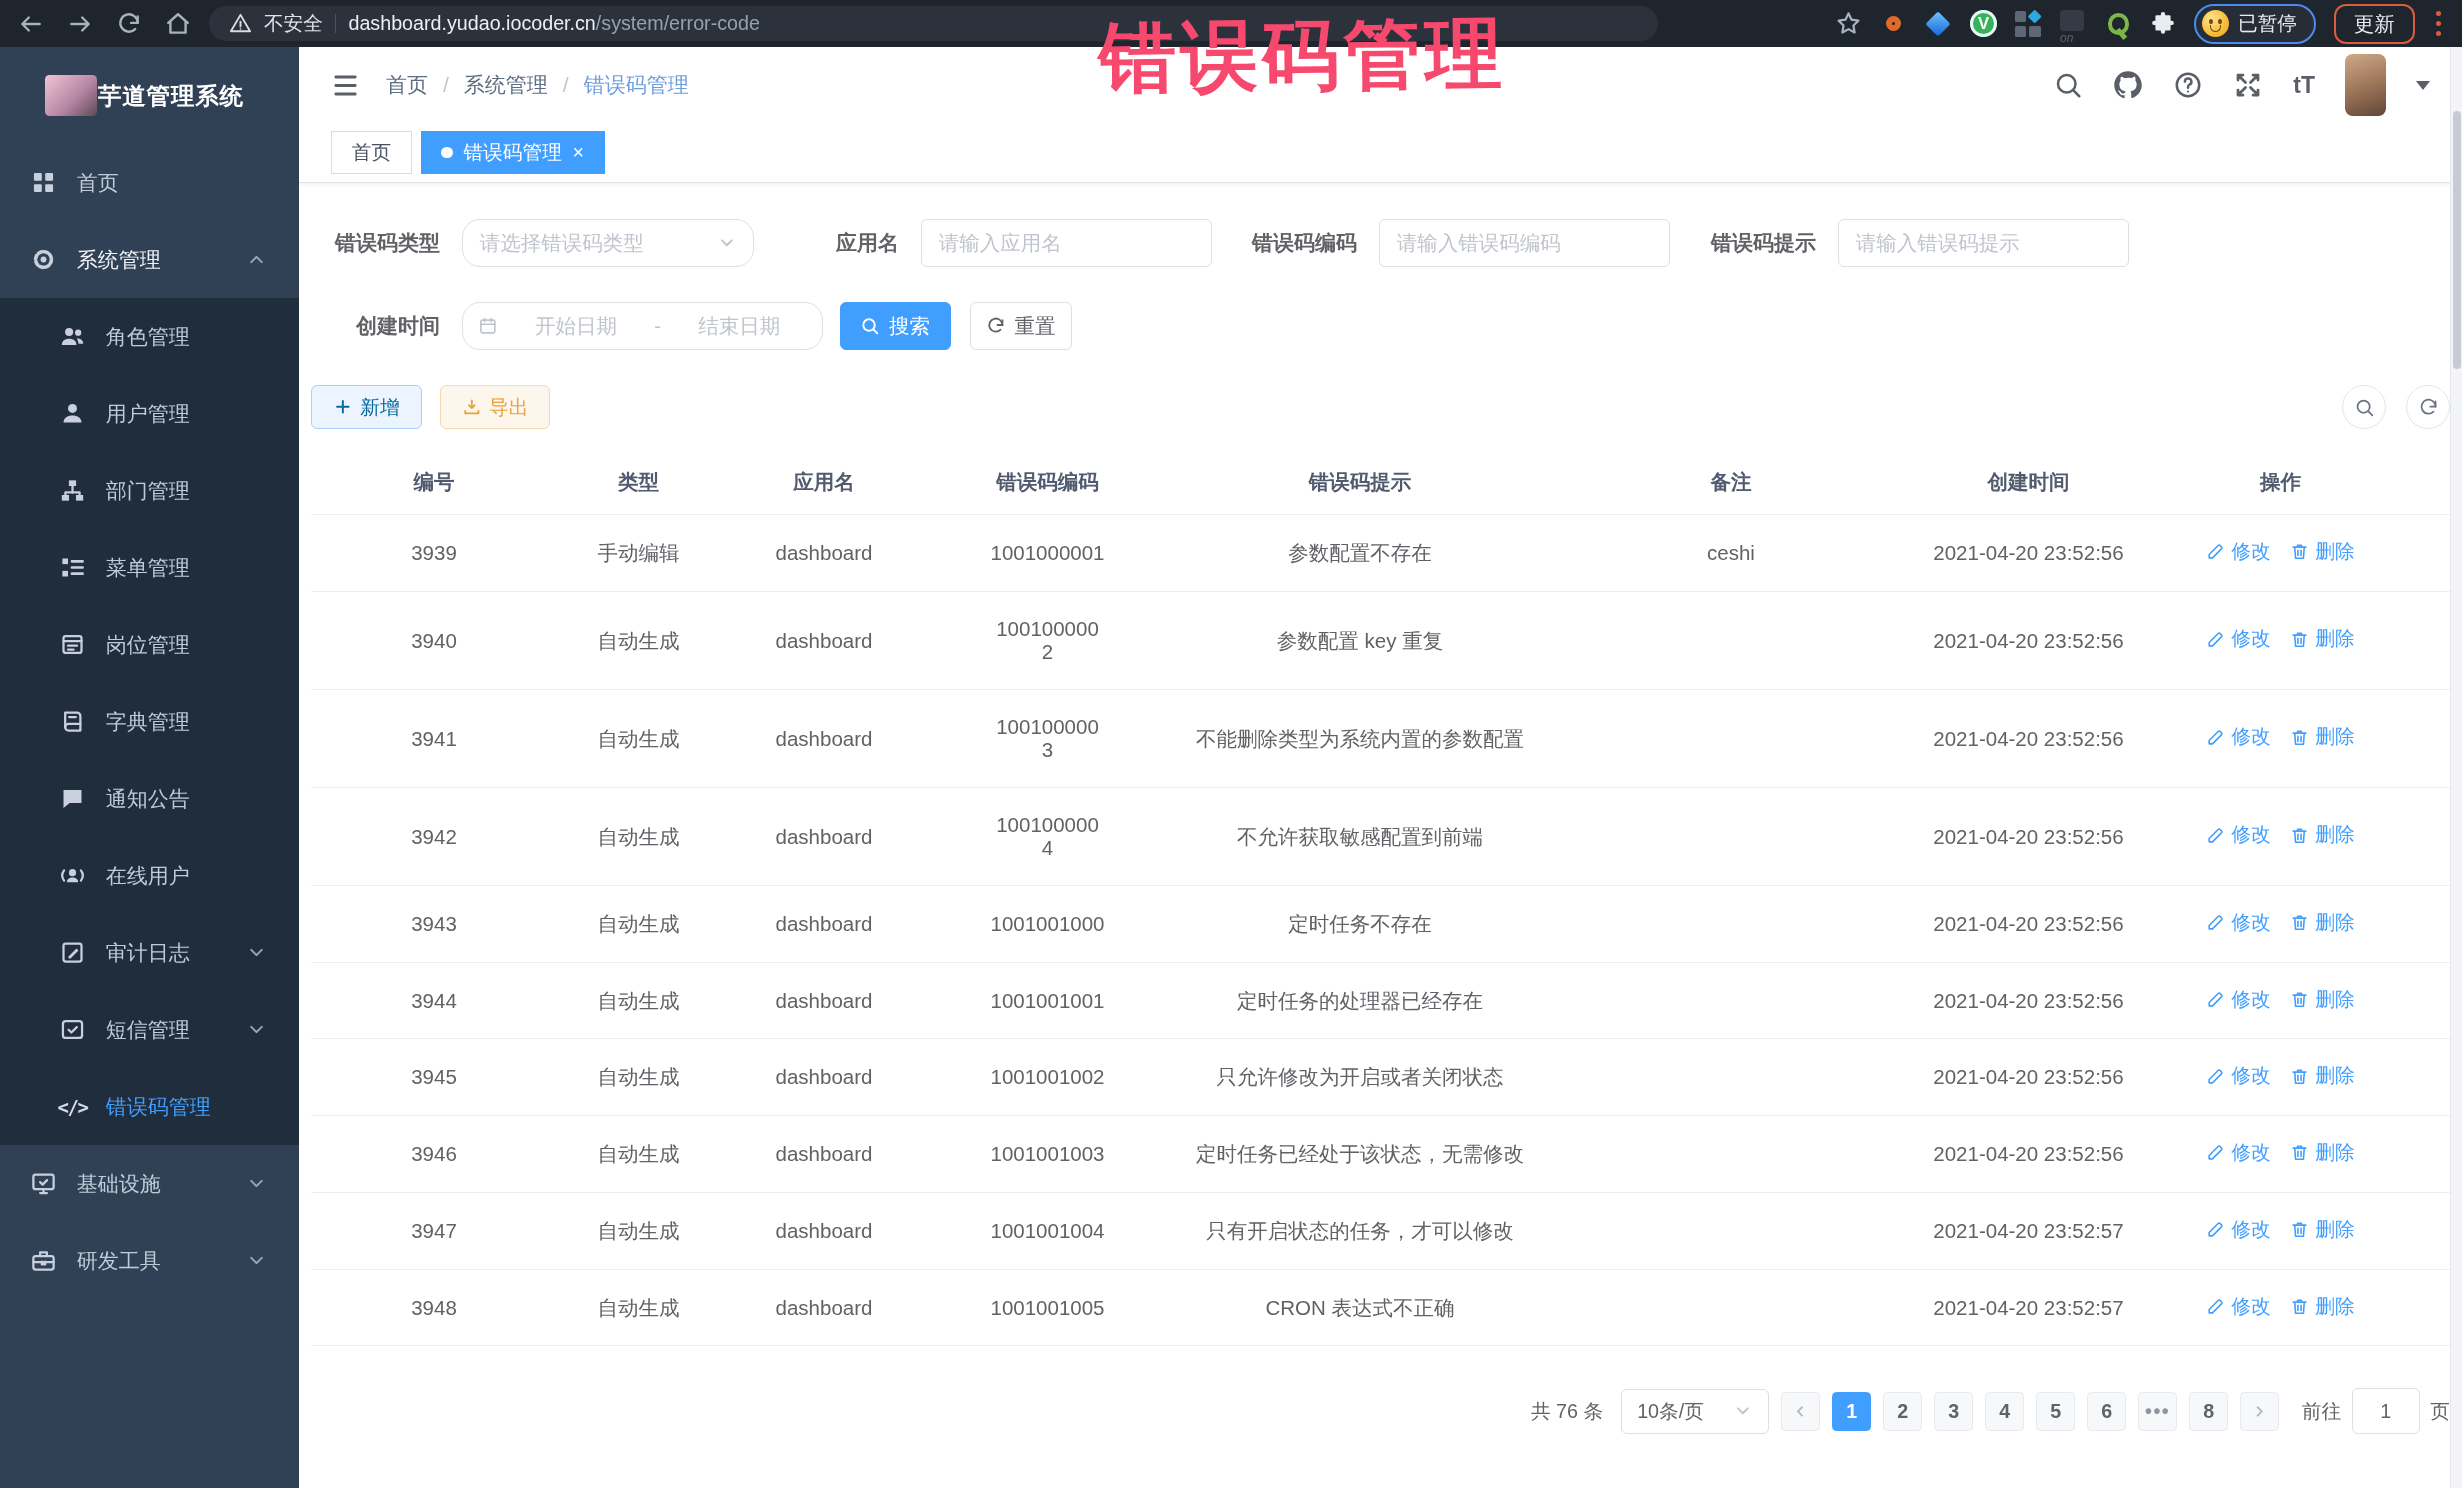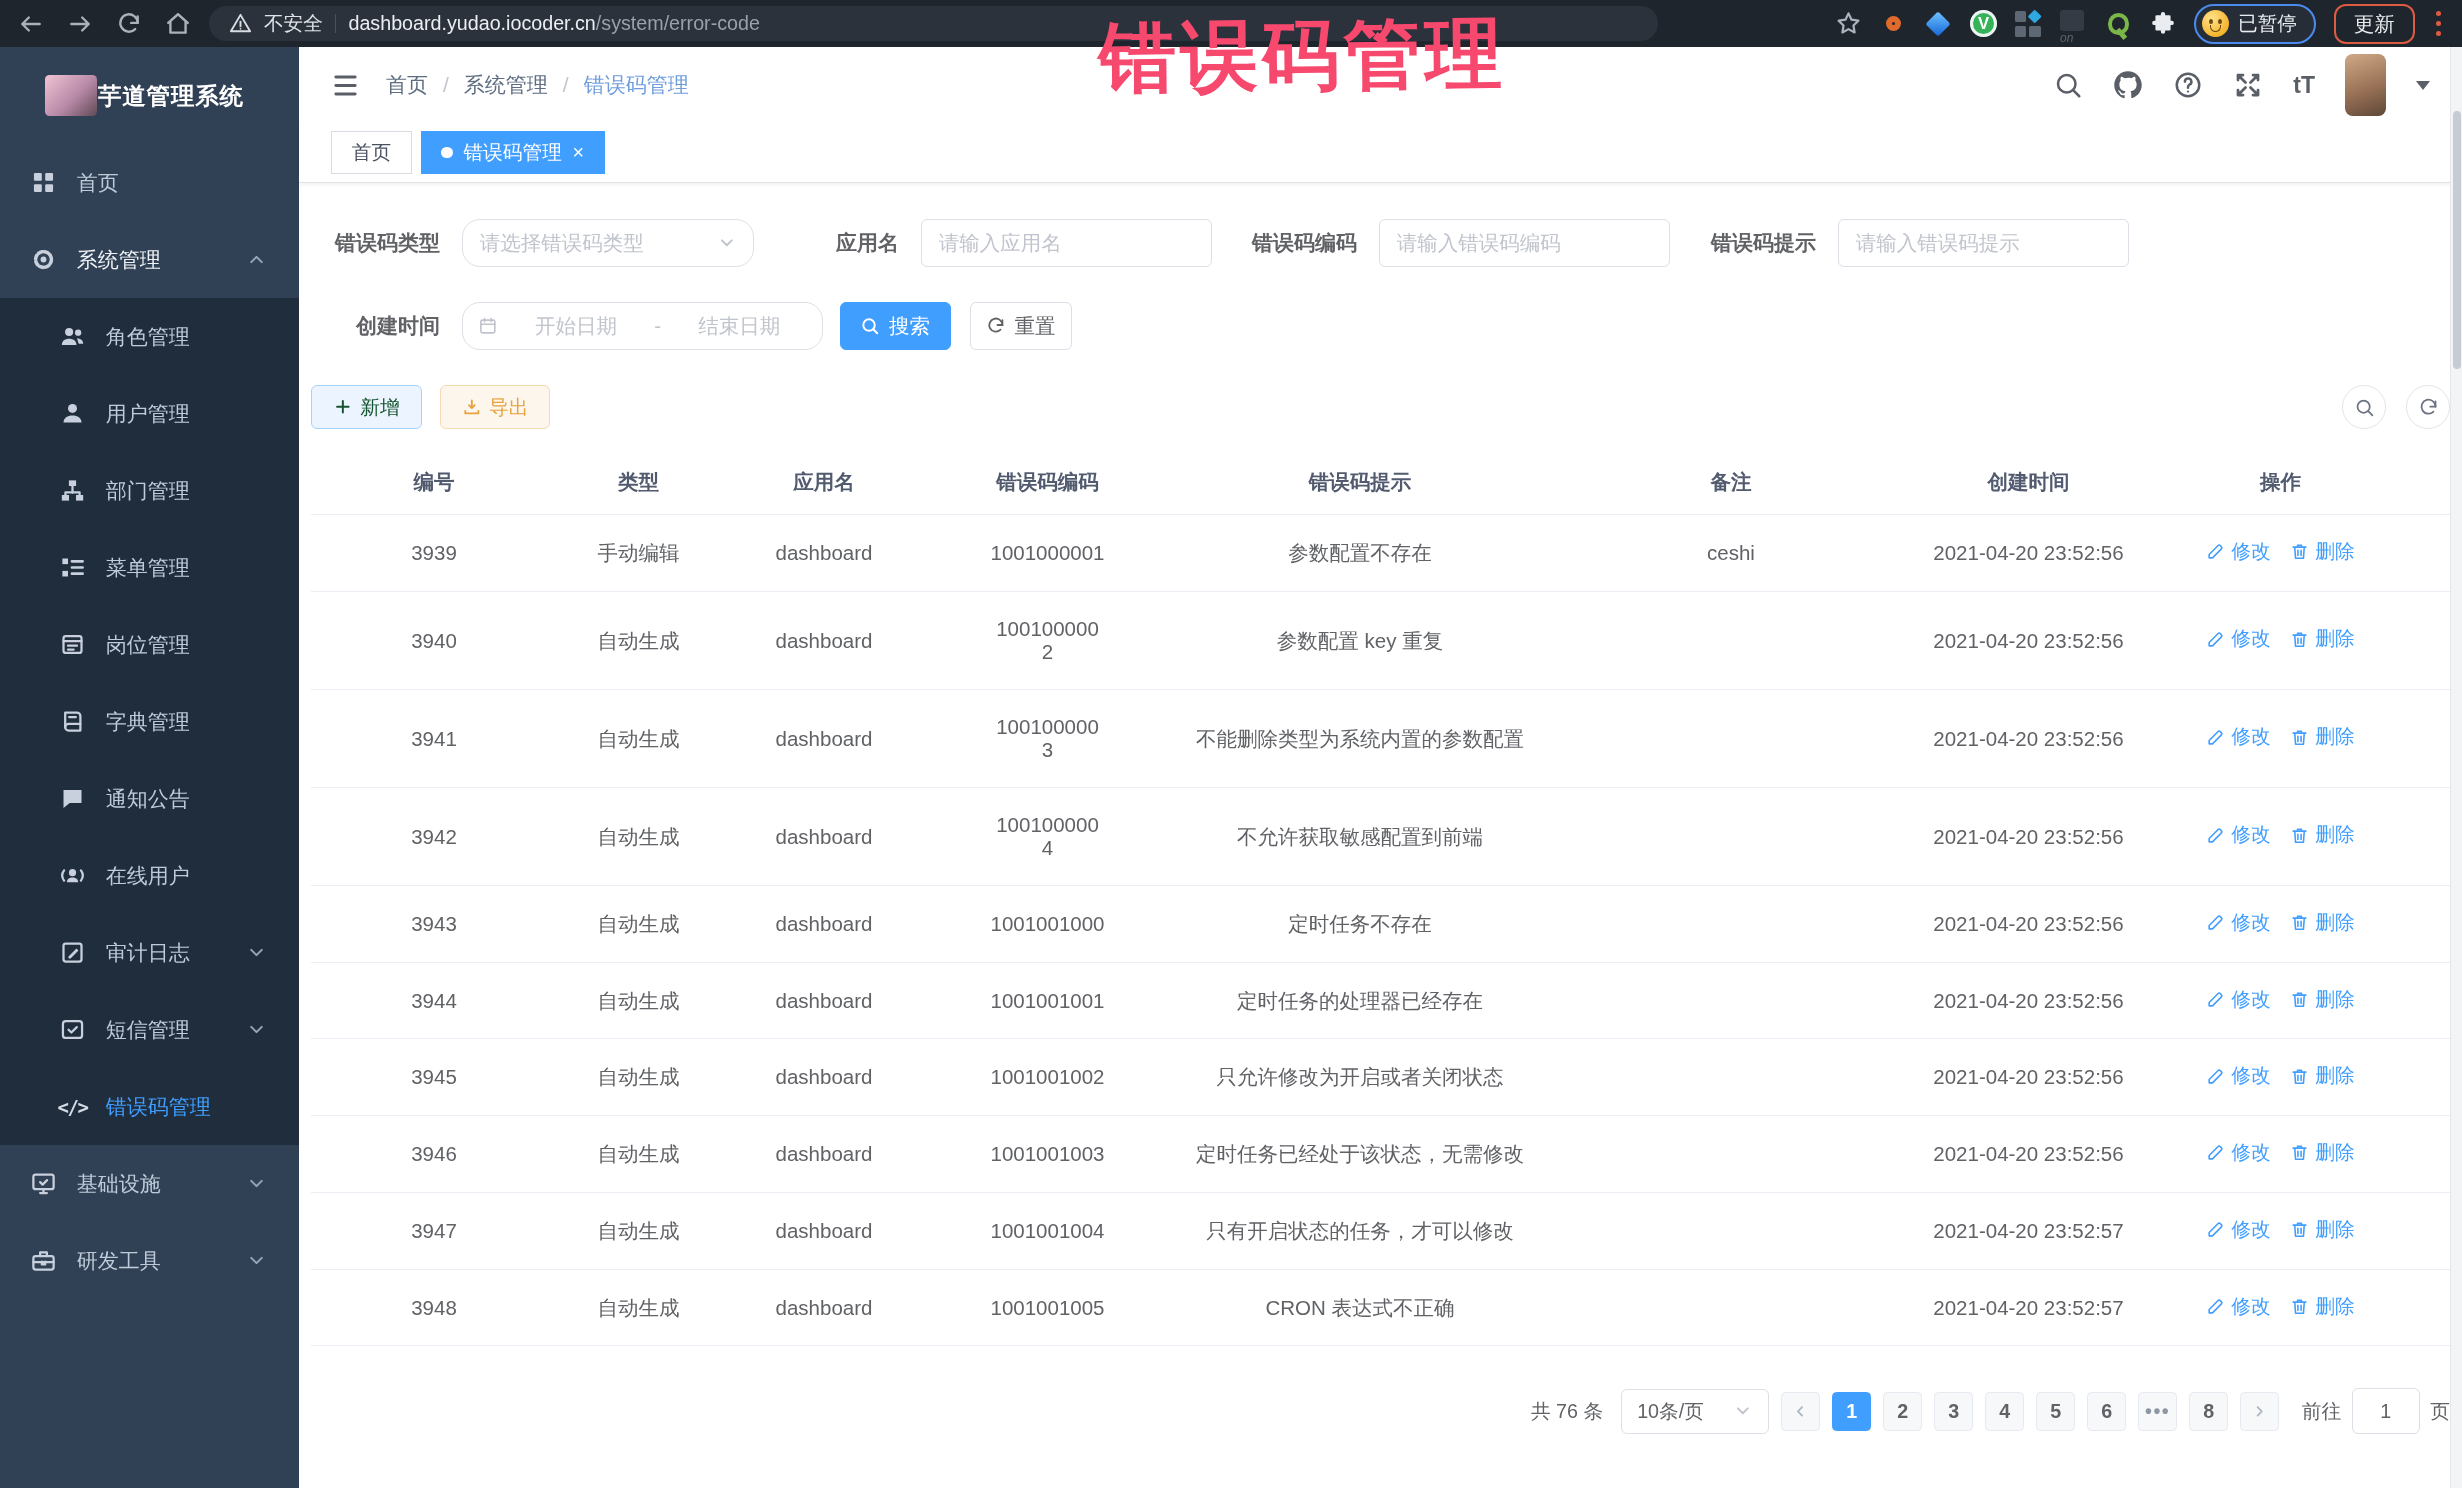--- a/index.html
+++ b/index.html
@@ -87,21 +87,21 @@
   .f-input::placeholder{color:#c0c4cc}
   .chev{width:19.7px;height:19.7px;color:#c0c4cc}
   .date-range{width:361px;padding:0 15px;justify-content:flex-start;gap:10.6px;color:#c0c4cc}
   .date-range .ph{flex:1;text-align:center}
   .btn{height:48px;border-radius:6px;display:inline-flex;align-items:center;justify-content:center;gap:9px;font-size:20.5px;cursor:pointer;box-sizing:border-box}
   .btn-search{width:111px;background:#409eff;color:#fff;border:0.8px solid #409eff;margin-left:16.7px}
   .btn-reset{width:102px;background:#fff;color:#606266;border:0.8px solid #dcdfe6;margin-left:19px}
   .bic{width:19.7px;height:19.7px}
 
   .toolbar{display:flex;align-items:center;margin-bottom:21px}
-  .btn-add{height:44px;padding:0 21px;background:#ecf5ff;border:0.8px solid #a6d2ff;color:#14532d;border-radius:6px;font-size:19.7px;display:inline-flex;align-items:center;gap:7.6px;cursor:pointer}
+  .btn-add{height:44px;padding:0 21px;background:#ecf5ff;border:0.8px solid #a6d2ff;color:#0369a1;border-radius:6px;font-size:19.7px;display:inline-flex;align-items:center;gap:7.6px;cursor:pointer}
   .btn-export{height:44px;padding:0 21px;background:#fdf6ec;border:0.8px solid #f5dab1;color:#e6a23c;border-radius:6px;font-size:19.7px;display:inline-flex;align-items:center;gap:7.6px;margin-left:18px;cursor:pointer}
   .toolbar-right{margin-left:auto;display:flex;gap:19.7px}
   .circle-btn{width:42px;height:42px;border-radius:50%;border:0.8px solid #e2e5ea;background:#fff;color:#6b7280;display:flex;align-items:center;justify-content:center;cursor:pointer}
   .circle-btn .bic{width:21px;height:21px}
 
   .table{width:100%;font-size:20.5px;color:#606266}
   .thead{display:flex;border-bottom:0.8px solid #ebeef5}
   .th{padding:18px 7.6px;text-align:center;font-weight:700;color:#515a6e;box-sizing:border-box;flex-shrink:0}
   .tr{display:flex;align-items:center;border-bottom:0.8px solid #ebeef5}
   .td{padding:25px 7.6px;text-align:center;line-height:23.5px;box-sizing:border-box;flex-shrink:0;word-break:break-all}

